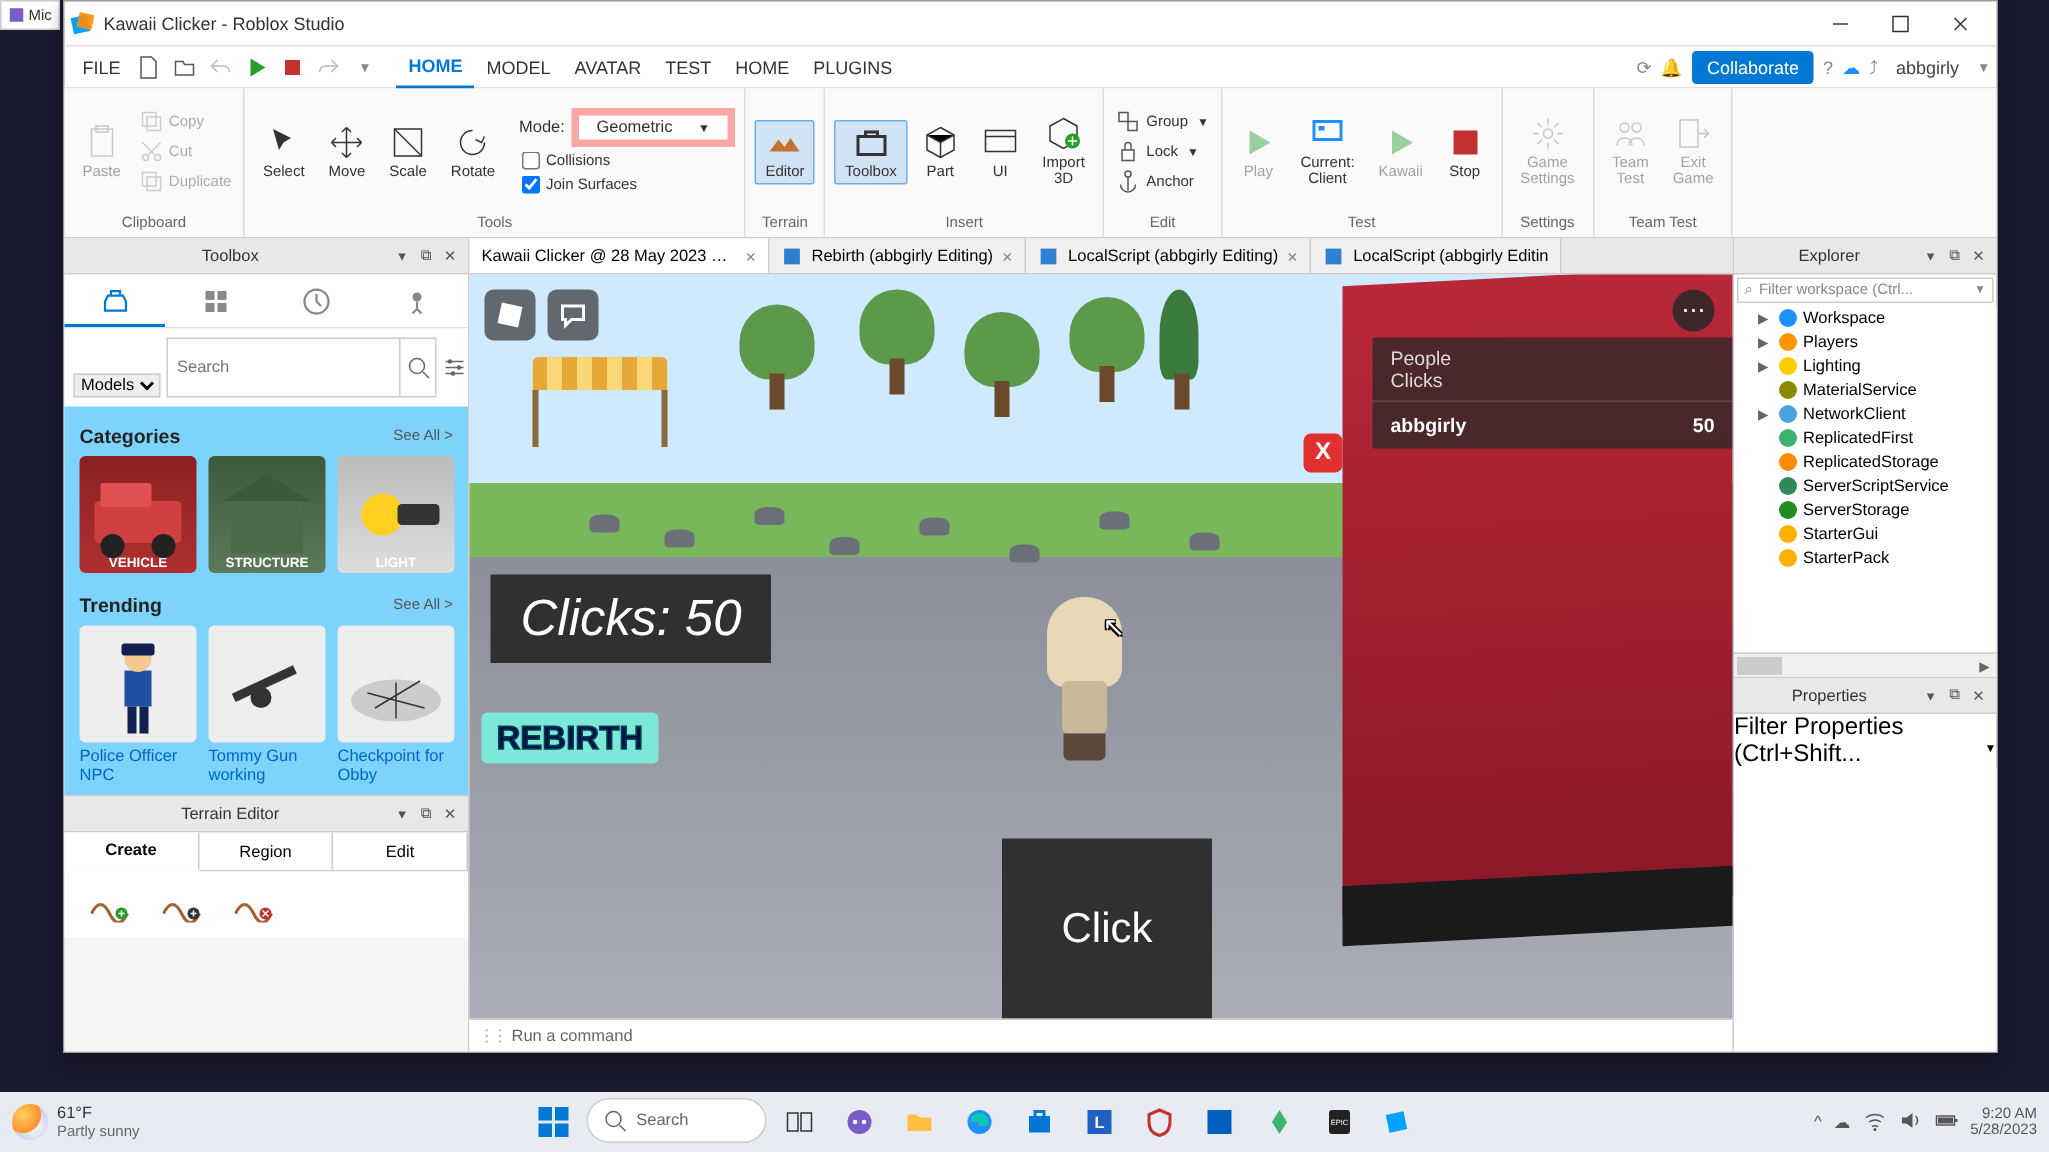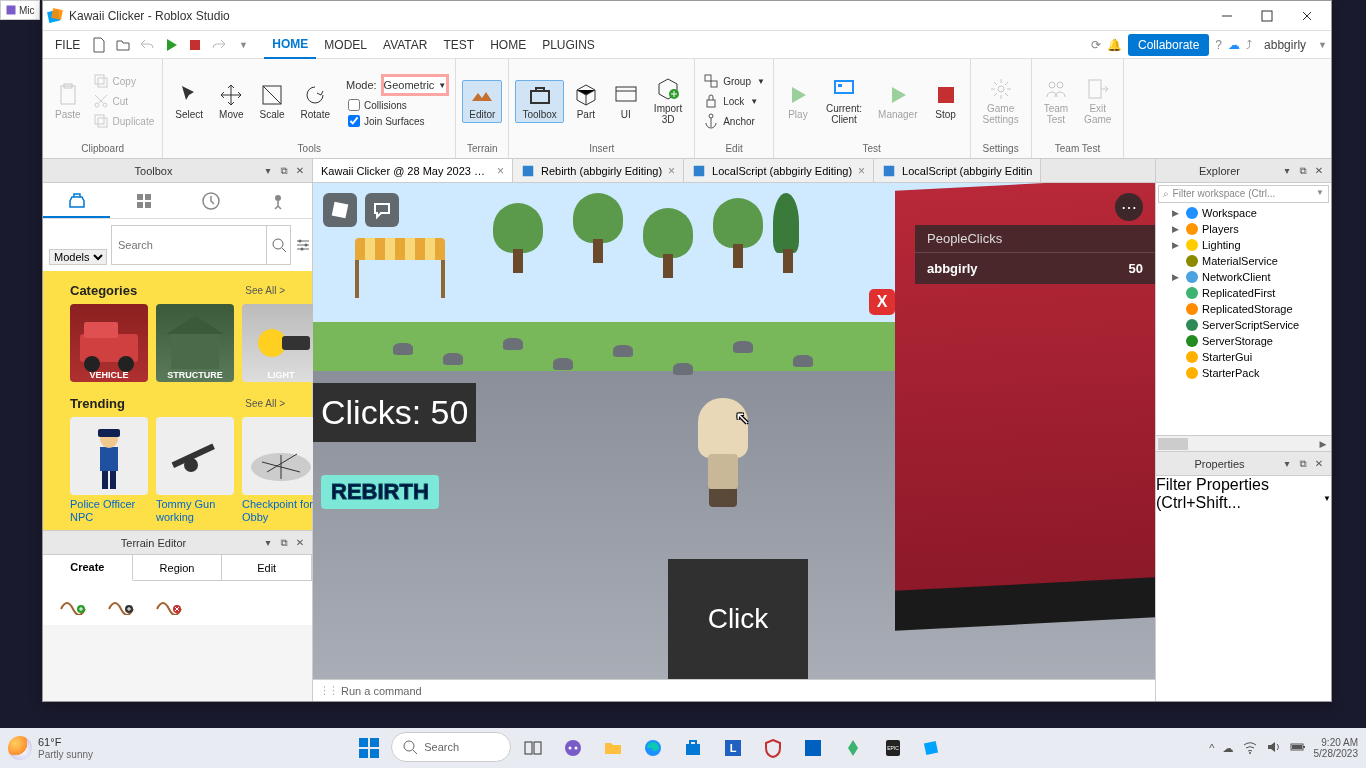--- a/index.html
+++ b/index.html
@@ -34,42 +34,42 @@
 .rgroup .rcontent { flex:1; display:flex; align-items:center; gap:4px; }
 .rgroup .rlabel { font-size:10px; color:#666; text-align:center; padding:2px 0; }
 .bigbtn { display:flex; flex-direction:column; align-items:center; justify-content:flex-start; padding:2px 6px; font-size:10px; color:#333; gap:2px; cursor:pointer; text-align:center; line-height:1.1; }
 .bigbtn.disabled { opacity:0.45; }
 .bigbtn .icn { width:24px; height:24px; display:flex; align-items:center; justify-content:center; }
 .bigbtn.active { background:#d0e4f5; border:1px solid #6bb0e8; border-radius:2px; }
 .smallrow { display:flex; flex-direction:column; gap:2px; font-size:10px; color:#333; }
 .smallrow .sitem { display:flex; align-items:center; gap:4px; padding:1px 2px; cursor:pointer; }
 .smallrow .sitem input[type=checkbox] { width:12px; height:12px; }
 .mode-row { display:flex; align-items:center; gap:4px; font-size:11px; }
-.mode-select { border:3px solid #fca5a5; padding:2px 0; font-size:11px; background:#fff; display:flex; align-items:center; gap:4px; }
+.mode-select { border:5px solid #fca5a5; padding:2px 12px; font-size:11px; background:#fff; display:flex; align-items:center; gap:17px; }
 
 
 .mainarea { flex:1; display:flex; min-height:0; }
 
 
 .panel { display:flex; flex-direction:column; border-right:1px solid #ccc; background:#f5f5f5; }
 .panel-header { height:24px; background:#e8e8e8; border-bottom:1px solid #ccc; display:flex; align-items:center; font-size:11px; color:#333; padding:0 4px; }
 .panel-header .ptitle { flex:1; text-align:center; }
 .panel-header .pbtn { width:16px; height:16px; display:flex; align-items:center; justify-content:center; font-size:10px; color:#555; cursor:pointer; }
 
 .toolbox { width:270px; }
 .tb-tabs { height:36px; display:flex; border-bottom:1px solid #ddd; background:#fff; }
 .tb-tab { flex:1; display:flex; align-items:center; justify-content:center; color:#666; cursor:pointer; }
 .tb-tab.active { border-bottom:2px solid #0078d4; color:#0078d4; }
 .tb-search { display:flex; padding:6px; gap:4px; background:#fff; }
 .tb-search select { width:70px; font-size:11px; border:1px solid #ccc;margin-top:24px; }
 .tb-search .searchbox { flex:1; display:flex; border:1px solid #ccc; }
 .tb-search .searchbox input { flex:1; border:none; padding:2px 6px; font-size:11px; outline:none; }
 .tb-search .searchbox .sicon { width:24px; display:flex; align-items:center; justify-content:center; color:#666; border-left:1px solid #ccc; }
 .tb-search .filter { width:24px; display:flex; align-items:center; justify-content:center; color:#666; }
-.tb-section { padding:6px 27px; background:#fde047; }
+.tb-section { padding:6px 10px; background:#7dd3fc; }
 .tb-section-head { display:flex; justify-content:space-between; align-items:center; font-size:13px; font-weight:600; color:#222; margin:6px 0; }
 .tb-section-head .seeall { font-size:10px; color:#555; font-weight:400; }
 .tb-grid { display:flex; gap:8px; }
 .tb-card { width:78px; display:flex; flex-direction:column; cursor:pointer; }
 .tb-thumb { width:78px; height:78px; border-radius:4px; display:flex; align-items:flex-end; justify-content:center; font-size:9px; color:#fff; font-weight:700; padding-bottom:2px; position:relative; overflow:hidden; }
 .tb-thumb.vehicle { background:linear-gradient(#8b2020,#b03030); }
 .tb-thumb.structure { background:linear-gradient(#3a5a3a,#5a7a5a); }
 .tb-thumb.light { background:linear-gradient(#bbb,#ddd);text-align:center; }
 .tb-cap { font-size:11px; color:#0066cc; margin-top:3px; line-height:1.2; }
 
@@ -87,25 +87,25 @@
 .doctab.active { background:#fff; }
 .doctab .dicon { width:14px; height:14px; display:flex; align-items:center; justify-content:center; }
 .doctab .dclose { color:#888; font-size:12px; }
 .doctab .dlabel { white-space:nowrap; overflow:hidden; text-overflow:ellipsis; }
 
 .viewport { flex:1; position:relative; background:linear-gradient(#cfe9ff 0%, #cfe9ff 28%, #78b85a 28%, #78b85a 38%, #8a8f99 38%, #a8adb6 100%); overflow:hidden; }
 .vp-topbtns { position:absolute; left:10px; top:10px; display:flex; gap:8px; }
 .vp-rbtn { width:34px; height:34px; background:rgba(50,50,50,0.7); border-radius:6px; display:flex; align-items:center; justify-content:center; color:#fff; cursor:pointer; }
 .vp-more { position:absolute; right:12px; top:10px; width:28px; height:28px; border-radius:50%; background:rgba(40,40,40,0.85); color:#fff; display:flex; align-items:center; justify-content:center; cursor:pointer; }
 .leaderboard { position:absolute; right:0; top:42px; width:240px; background:rgba(40,40,40,0.75); color:#ddd; font-size:13px; }
-.lb-head { display:flex; justify-content:flex-start; padding:6px 12px; border-bottom:1px solid rgba(255,255,255,0.15); }
+.lb-head { display:flex; justify-content:center; padding:6px 12px; border-bottom:1px solid rgba(255,255,255,0.15);flex-direction:column; }
 .lb-row { display:flex; justify-content:space-between; padding:8px 12px; color:#fff; font-weight:600; }
 .xbtn { position:absolute; right:260px; top:106px; width:26px; height:26px; background:#e03030; border-radius:5px; color:#fff; font-weight:700; display:flex; align-items:center; justify-content:center; cursor:pointer; }
 
-.clicks-box { position:absolute; left:0; top:200px; background:#303030; color:#fff; padding:10px 8px; font-size:34px; font-weight:400; }
+.clicks-box { position:absolute; left:14px; top:200px; background:#303030; color:#fff; padding:10px 20px; font-size:34px; font-weight:400;font-style:italic; }
 .rebirth-btn { position:absolute; left:8px; top:292px; background:#7de8d8; color:#014; padding:4px 10px; font-size:22px; font-weight:800; border-radius:4px; -webkit-text-stroke:1px #045; cursor:pointer; }
 .click-btn { position:absolute; left:355px; bottom:0; width:140px; height:120px; background:#303030; color:#fff; font-size:28px; display:flex; align-items:center; justify-content:center; cursor:pointer; }
 
 .avatar { position:absolute; left:380px; top:215px; width:60px; height:110px; }
 .avatar .hair { width:50px; height:60px; background:#e8d8b8; border-radius:24px 24px 12px 12px; margin:0 auto; }
 .avatar .body { width:30px; height:35px; background:#c8b898; margin:-4px auto 0; border-radius:4px; }
 .avatar .legs { width:28px; height:18px; background:#5a4838; margin:0 auto; border-radius:0 0 4px 4px; }
 .cursor-arrow { position:absolute; left:422px; top:224px; color:#fff; font-size:18px; text-shadow:1px 1px 0 #000,-1px -1px 0 #000,1px -1px 0 #000,-1px 1px 0 #000; pointer-events:none; }
 
 .truck { position:absolute; right:-40px; top:0; width:300px; height:420px; background:linear-gradient(#b82838, #8a1828); transform:skewY(-3deg); }
@@ -454,21 +454,21 @@
               </div>
               <span style="white-space:pre-line">Current:
 Client</span>
             </div>
         <div class="bigbtn disabled">
               <div class="icn">
                 <svg class="i24" viewBox="0 0 24 24">
                   <path d="M6 4l14 8-14 8z" fill="#2a9d2a"></path>
                 </svg>
               </div>
-              <span>Manager</span>
+              <span>Kawaii</span>
             </div>
         <div class="bigbtn">
               <div class="icn">
                 <svg class="i24" viewBox="0 0 24 24">
                   <rect x="4" y="4" width="16" height="16" fill="#c43030"></rect>
                 </svg>
               </div>
               <span>Stop</span>
             </div>
       </div>

